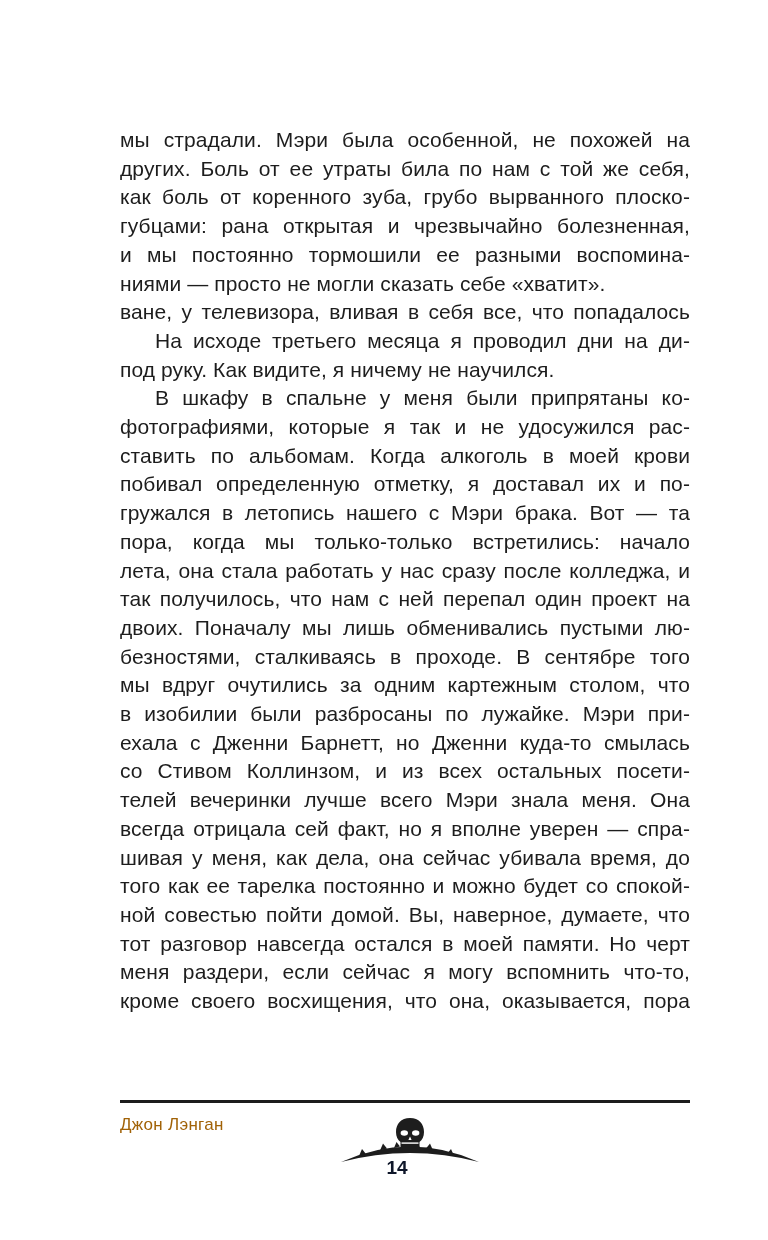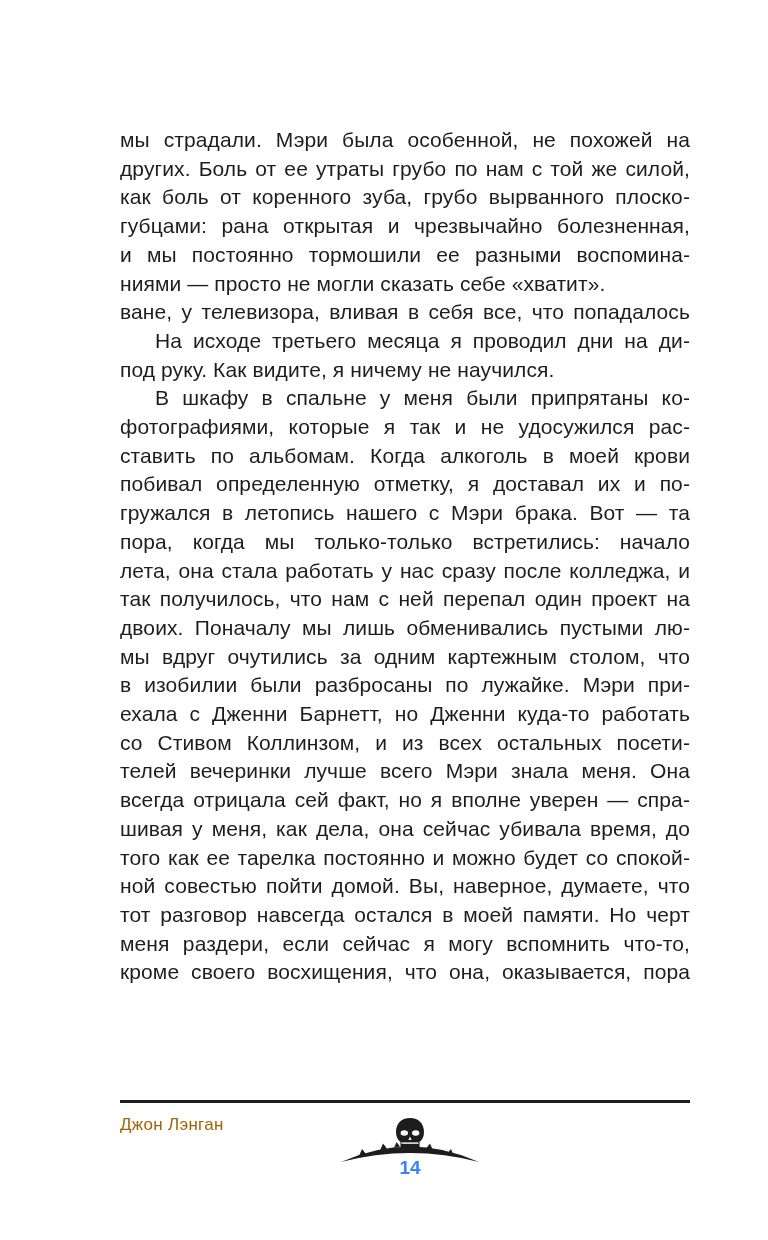--- a/index.html
+++ b/index.html
@@ -57,56 +57,57 @@
   }
   .ornament {
     position: absolute;
     left: 340px;
     top: 1101px;
     width: 140px;
     height: 52px;
   }
   .page-number {
     position: absolute;
-    left: 340px;
+    left: 327px;
     top: 1141px;
     width: 140px;
     text-align: center;
     font-size: 19px;
     font-weight: bold;
-    color: #3b82f6;
+    color: #0f172a;
   }
 </style>
 </head>
 <body>
 
 <div class="book-page">
 
   <div class="text-block">
       <div class="line">мы страдали. Мэри была особенной, не похожей на</div>
-      <div class="line">других. Боль от ее утраты грубо по нам с той же силой,</div>
+      <div class="line">других. Боль от ее утраты била по нам с той же себя,</div>
       <div class="line">как боль от коренного зуба, грубо вырванного плоско-</div>
       <div class="line">губцами: рана открытая и чрезвычайно болезненная,</div>
       <div class="line">и мы постоянно тормошили ее разными воспомина-</div>
       <div class="line para-end">ниями — просто не могли сказать себе «хватит».</div>
       <div class="line">ване, у телевизора, вливая в себя все, что попадалось</div>
       <div class="line indent">На исходе третьего месяца я проводил дни на ди-</div>
       <div class="line para-end">под руку. Как видите, я ничему не научился.</div>
       <div class="line indent">В шкафу в спальне у меня были припрятаны ко-</div>
       <div class="line">фотографиями, которые я так и не удосужился рас-</div>
       <div class="line">ставить по альбомам. Когда алкоголь в моей крови</div>
       <div class="line">побивал определенную отметку, я доставал их и по-</div>
       <div class="line">гружался в летопись нашего с Мэри брака. Вот — та</div>
       <div class="line">пора, когда мы только-только встретились: начало</div>
       <div class="line">лета, она стала работать у нас сразу после колледжа, и</div>
       <div class="line">так получилось, что нам с ней перепал один проект на</div>
       <div class="line">двоих. Поначалу мы лишь обменивались пустыми лю-</div>
+      <div class="line">безностями, сталкиваясь в проходе. В сентябре того</div>
       <div class="line">мы вдруг очутились за одним картежным столом, что</div>
       <div class="line">в изобилии были разбросаны по лужайке. Мэри при-</div>
-      <div class="line">ехала с Дженни Барнетт, но Дженни куда-то работать</div>
+      <div class="line">ехала с Дженни Барнетт, но Дженни куда-то смылась</div>
       <div class="line">со Стивом Коллинзом, и из всех остальных посети-</div>
       <div class="line">телей вечеринки лучше всего Мэри знала меня. Она</div>
       <div class="line">всегда отрицала сей факт, но я вполне уверен — спра-</div>
       <div class="line">шивая у меня, как дела, она сейчас убивала время, до</div>
       <div class="line">того как ее тарелка постоянно и можно будет со спокой-</div>
       <div class="line">ной совестью пойти домой. Вы, наверное, думаете, что</div>
       <div class="line">тот разговор навсегда остался в моей памяти. Но черт</div>
       <div class="line">меня раздери, если сейчас я могу вспомнить что-то,</div>
       <div class="line">кроме своего восхищения, что она, оказывается, пора</div>
     </div>

